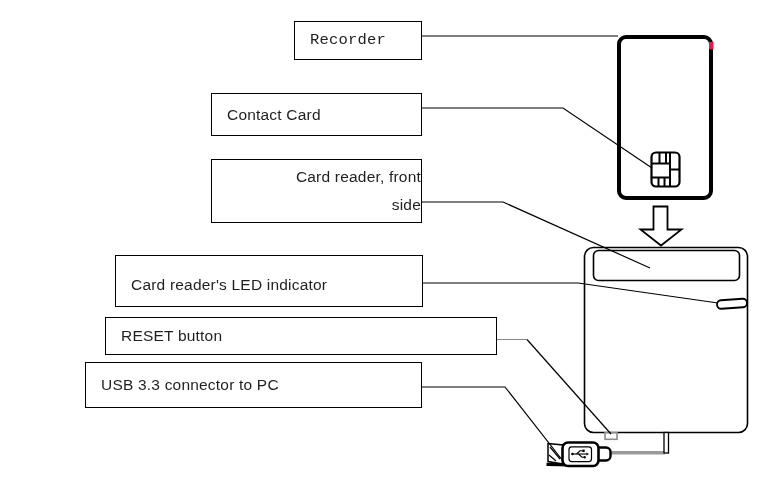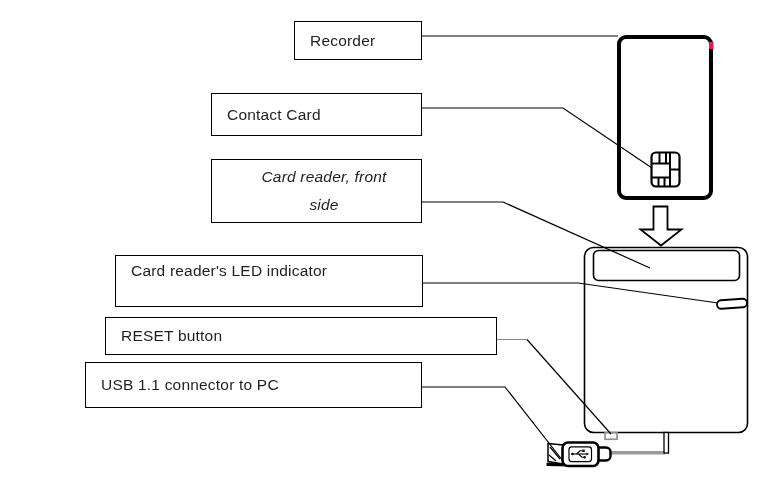--- a/index.html
+++ b/index.html
@@ -28,27 +28,27 @@
     border: 1.5px solid #000000;
     background: #ffffff;
     display: flex;
     align-items: center;
     padding-left: 15px;
     font-size: 15.5px;
     color: #1f1f1f;
     letter-spacing: 0.2px;
     line-height: 1.25;
   }
-  #box-recorder { left: 294px; top: 21px;  width: 128px; height: 39px; }
+  #box-recorder { left: 294px; top: 21px;  width: 128px; height: 39px; font-family: Liberation Mono, monospace; }
   #box-contact  { left: 211px; top: 93px;  width: 211px; height: 43px; }
   #box-front    { left: 211px; top: 159px; width: 211px; height: 64px;
-                  flex-direction: column; align-items: center;
-                  justify-content: center; line-height: 28px; font-style: italic; }
+                  flex-direction: column; align-items: flex-end;
+                  justify-content: center; line-height: 28px; }
   #box-led      { left: 115px; top: 255px; width: 308px; height: 52px;
-                  align-items: flex-start; padding-top: 5px; }
+                  align-items: flex-start; padding-top: 19px; }
   #box-reset    { left: 105px; top: 317px; width: 392px; height: 38px; }
   #box-usb      { left: 85px;  top: 362px; width: 337px; height: 46px; }
   .label-line { display: block; }
 </style>
 </head>
 <body>
 
 <div class="stage">
 
   <svg class="art" viewBox="0 0 782 480" xmlns="http://www.w3.org/2000/svg">
@@ -123,16 +123,16 @@
 
   <div class="label-box" id="box-led">
     <span>Card reader's LED indicator</span>
   </div>
 
   <div class="label-box" id="box-reset">
     <span>RESET button</span>
   </div>
 
   <div class="label-box" id="box-usb">
-    <span>USB 1.1 connector to PC</span>
+    <span>USB 3.3 connector to PC</span>
   </div>
 
 </div>
 
 </body></html>

